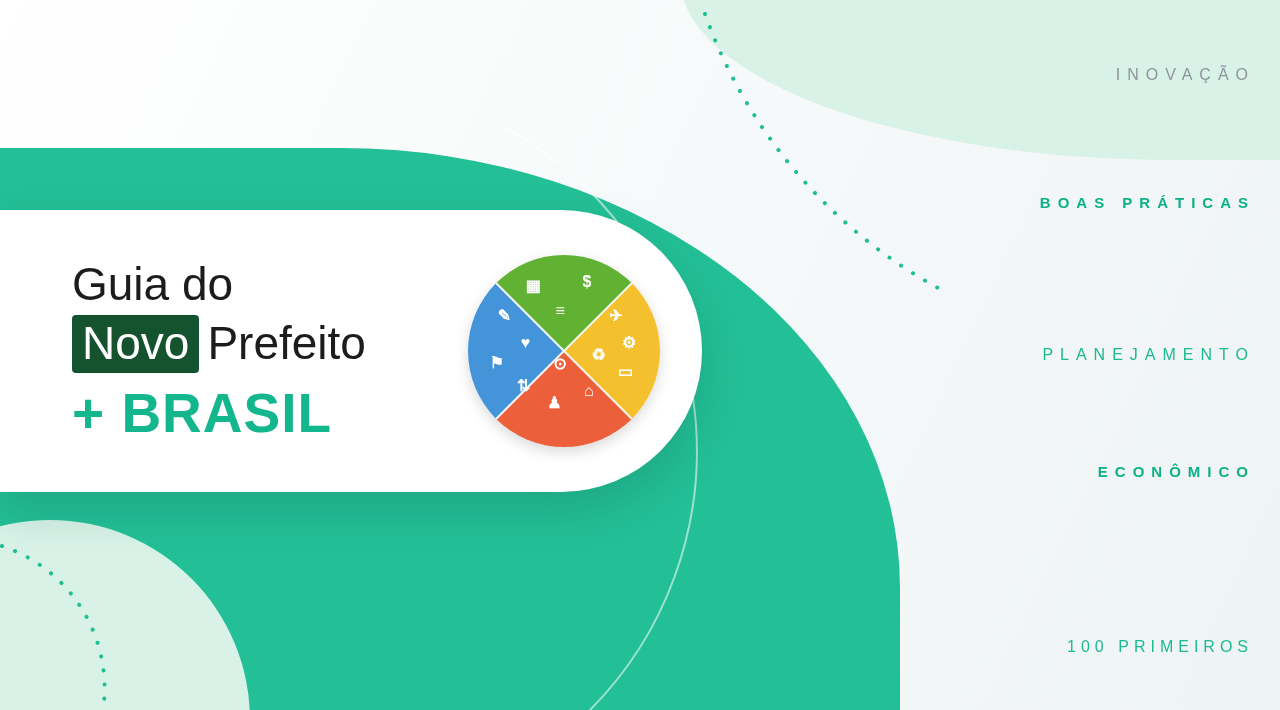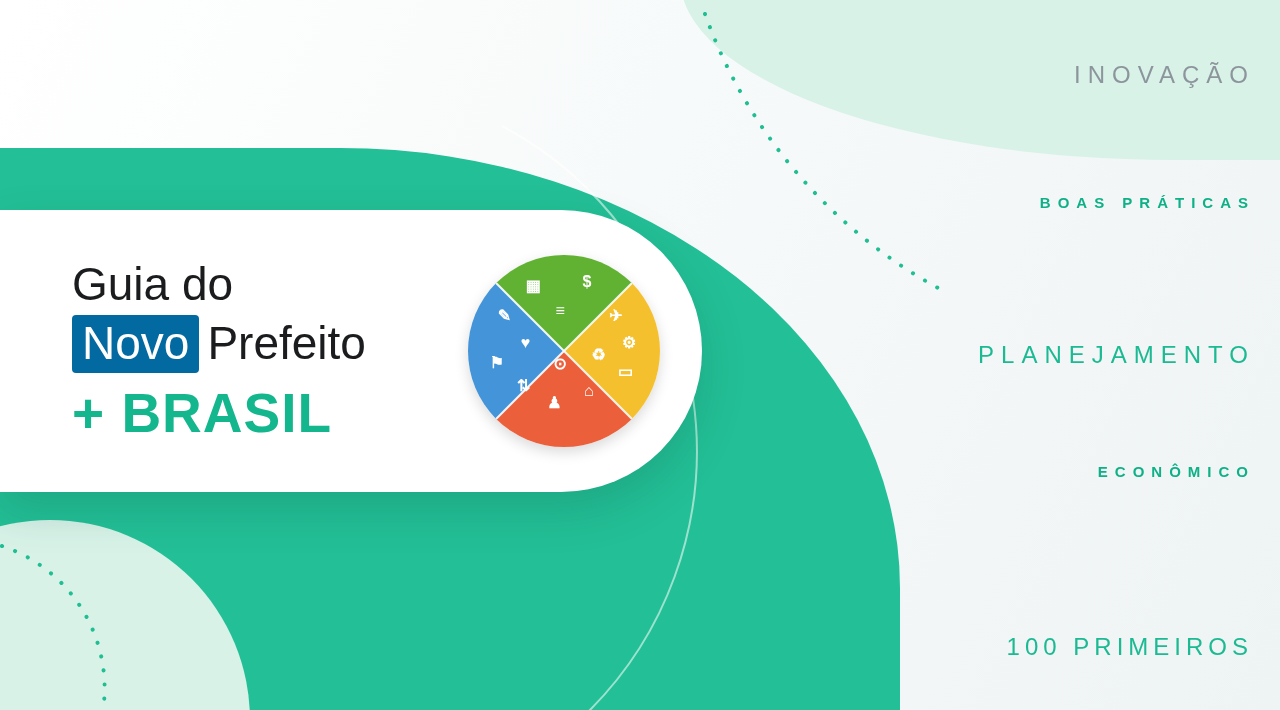--- a/index.html
+++ b/index.html
@@ -32,42 +32,42 @@
   .card {
     position:absolute; left:0; top:210px; width:702px; height:282px;
     background:#ffffff; border-radius:0 141px 141px 0;
     box-shadow:0 18px 45px rgba(10,80,60,.20);
     display:flex; align-items:center;
   }
   .title { padding-left:72px; }
   .t-line1 { font-size:46px; color:#1b1c1e; line-height:1.18; }
   .t-line2 { font-size:46px; color:#1b1c1e; line-height:1.18; margin-top:4px; white-space:nowrap; }
   .hl {
-    background:#0369a1; color:#ffffff; padding:1px 10px 3px 10px;
+    background:#14532d; color:#ffffff; padding:1px 10px 3px 10px;
     border-radius:4px; margin-right:8px; display:inline-block;
   }
   .t-line3 { font-size:55px; font-weight:700; color:#14B78D; letter-spacing:1px; margin-top:8px; }
 
   
   .wheel {
     position:absolute; right:42px; top:50%; transform:translateY(-50%);
     width:192px; height:192px; border-radius:50%; overflow:hidden;
     background:conic-gradient(from -45deg, #61B132 0 90deg, #F4C02E 0 180deg, #EC5F3B 0 270deg, #4394D8 0 360deg);
     box-shadow:0 5px 14px rgba(0,0,0,.15);
   }
   .wdiv { position:absolute; left:50%; top:50%; width:200px; height:2px;
     background:rgba(255,255,255,.9); }
   .wdiv.a { transform:translate(-50%,-50%) rotate(45deg); }
   .wdiv.b { transform:translate(-50%,-50%) rotate(-45deg); }
   .wicon { position:absolute; transform:translate(-50%,-50%); color:#ffffff;
     font-size:16px; line-height:1; font-weight:700; }
 
   
   .topic { position:absolute; right:32px; text-align:right; letter-spacing:7px;
-    margin-right:-7px; font-size:24px; white-space:nowrap; }
+    margin-right:-7px; font-size:16px; white-space:nowrap; }
   .topic .line { line-height:40px; }
   .topic.muted   { color:#8D959C; font-weight:500; }
   .topic.regular { color:#1CBA93; font-weight:500; }
   .topic.bold    { color:#0EB187; font-weight:700; font-size:15px; }
   .topic-inovacao { top:55px; }
   .topic-boas     { top:183px; }
   .topic-planejamento { top:335px;text-align:right; }
   .topic-desenvolvimento { top:452px; }
   .topic-cem-dias { top:627px; letter-spacing:5px; margin-right:-5px;margin-left:11px; }
 </style>

